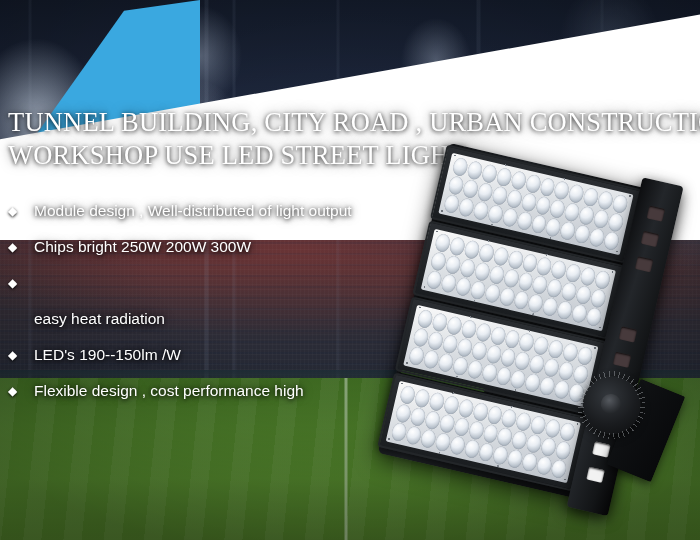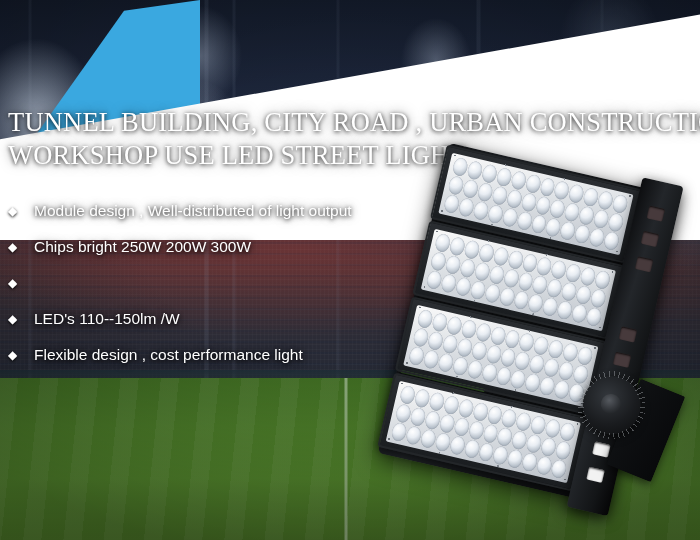--- a/index.html
+++ b/index.html
@@ -348,29 +348,33 @@
 
     <div class="feature-row">
       <span class="feature-bullet">◆</span>
       <span class="feature-text">Chips bright  250W  200W 300W</span>
     </div>
 
     <div class="feature-row">
       <span class="feature-bullet">◆</span>
     </div>
 
+    <div class="feature-row continuation">
+      <span class="feature-bullet">◆</span>
+      <span class="feature-text">easy heat radiation</span>
+    </div>
 
     <div class="feature-row">
       <span class="feature-bullet">◆</span>
-      <span class="feature-text">LED's 110--150lm /W</span>
+      <span class="feature-text">LED's 190--150lm /W</span>
     </div>
 
     <div class="feature-row">
       <span class="feature-bullet">◆</span>
-      <span class="feature-text">Flexible design , cost performance light</span>
+      <span class="feature-text">Flexible design , cost performance high</span>
     </div>
 
   </div>
 
   <div class="product">
     <div class="lamp">
 
       <div class="lamp-body"></div>
 
       <div class="gap-bar gap-1"></div>

